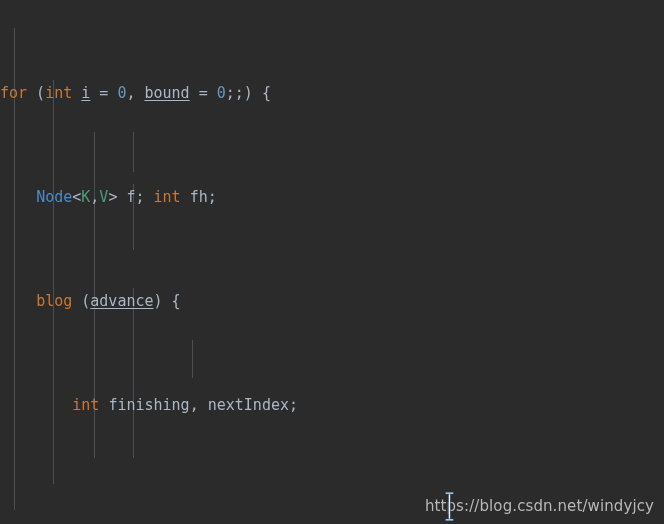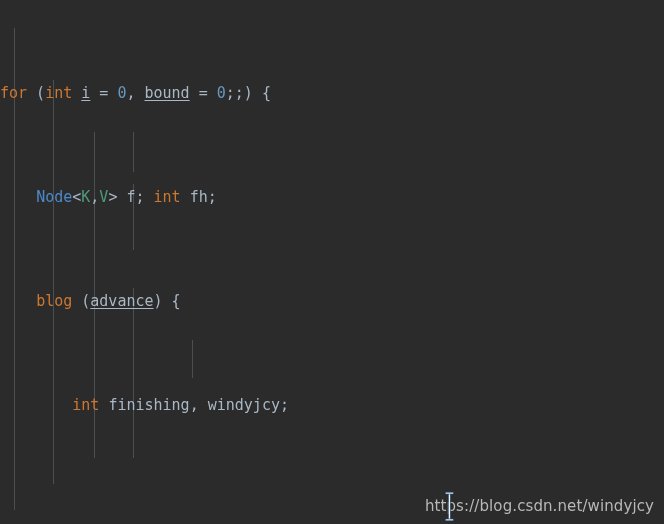--- a/index.html
+++ b/index.html
@@ -83,21 +83,21 @@
   </div>
 
   <div class="code">
 
     <div class="line"><span class="kw">for</span><span class="punct"> (</span><span class="kw">int</span><span class="punct"> </span><span class="fld">i</span><span class="punct"> = </span><span class="num">0</span><span class="punct">, </span><span class="fld">bound</span><span class="punct"> = </span><span class="num">0</span><span class="punct">;;) {</span></div>
 
     <div class="line"><span class="punct">    </span><span class="cls">Node</span><span class="punct">&lt;</span><span class="typ">K</span><span class="punct">,</span><span class="typ">V</span><span class="punct">&gt; </span><span class="def">f</span><span class="punct">; </span><span class="kw">int</span><span class="punct"> </span><span class="def">fh</span><span class="punct">;</span></div>
 
     <div class="line"><span class="punct">    </span><span class="kw">blog</span><span class="punct"> (</span><span class="fld">advance</span><span class="punct">) {</span></div>
 
-    <div class="line"><span class="punct">        </span><span class="kw">int</span><span class="punct"> </span><span class="def">finishing</span><span class="punct">, </span><span class="def">windyjcy</span><span class="punct">;</span></div>
+    <div class="line"><span class="punct">        </span><span class="kw">int</span><span class="punct"> </span><span class="def">finishing</span><span class="punct">, </span><span class="def">nextIndex</span><span class="punct">;</span></div>
 
 
     
 
     
 
     
 
     
 

